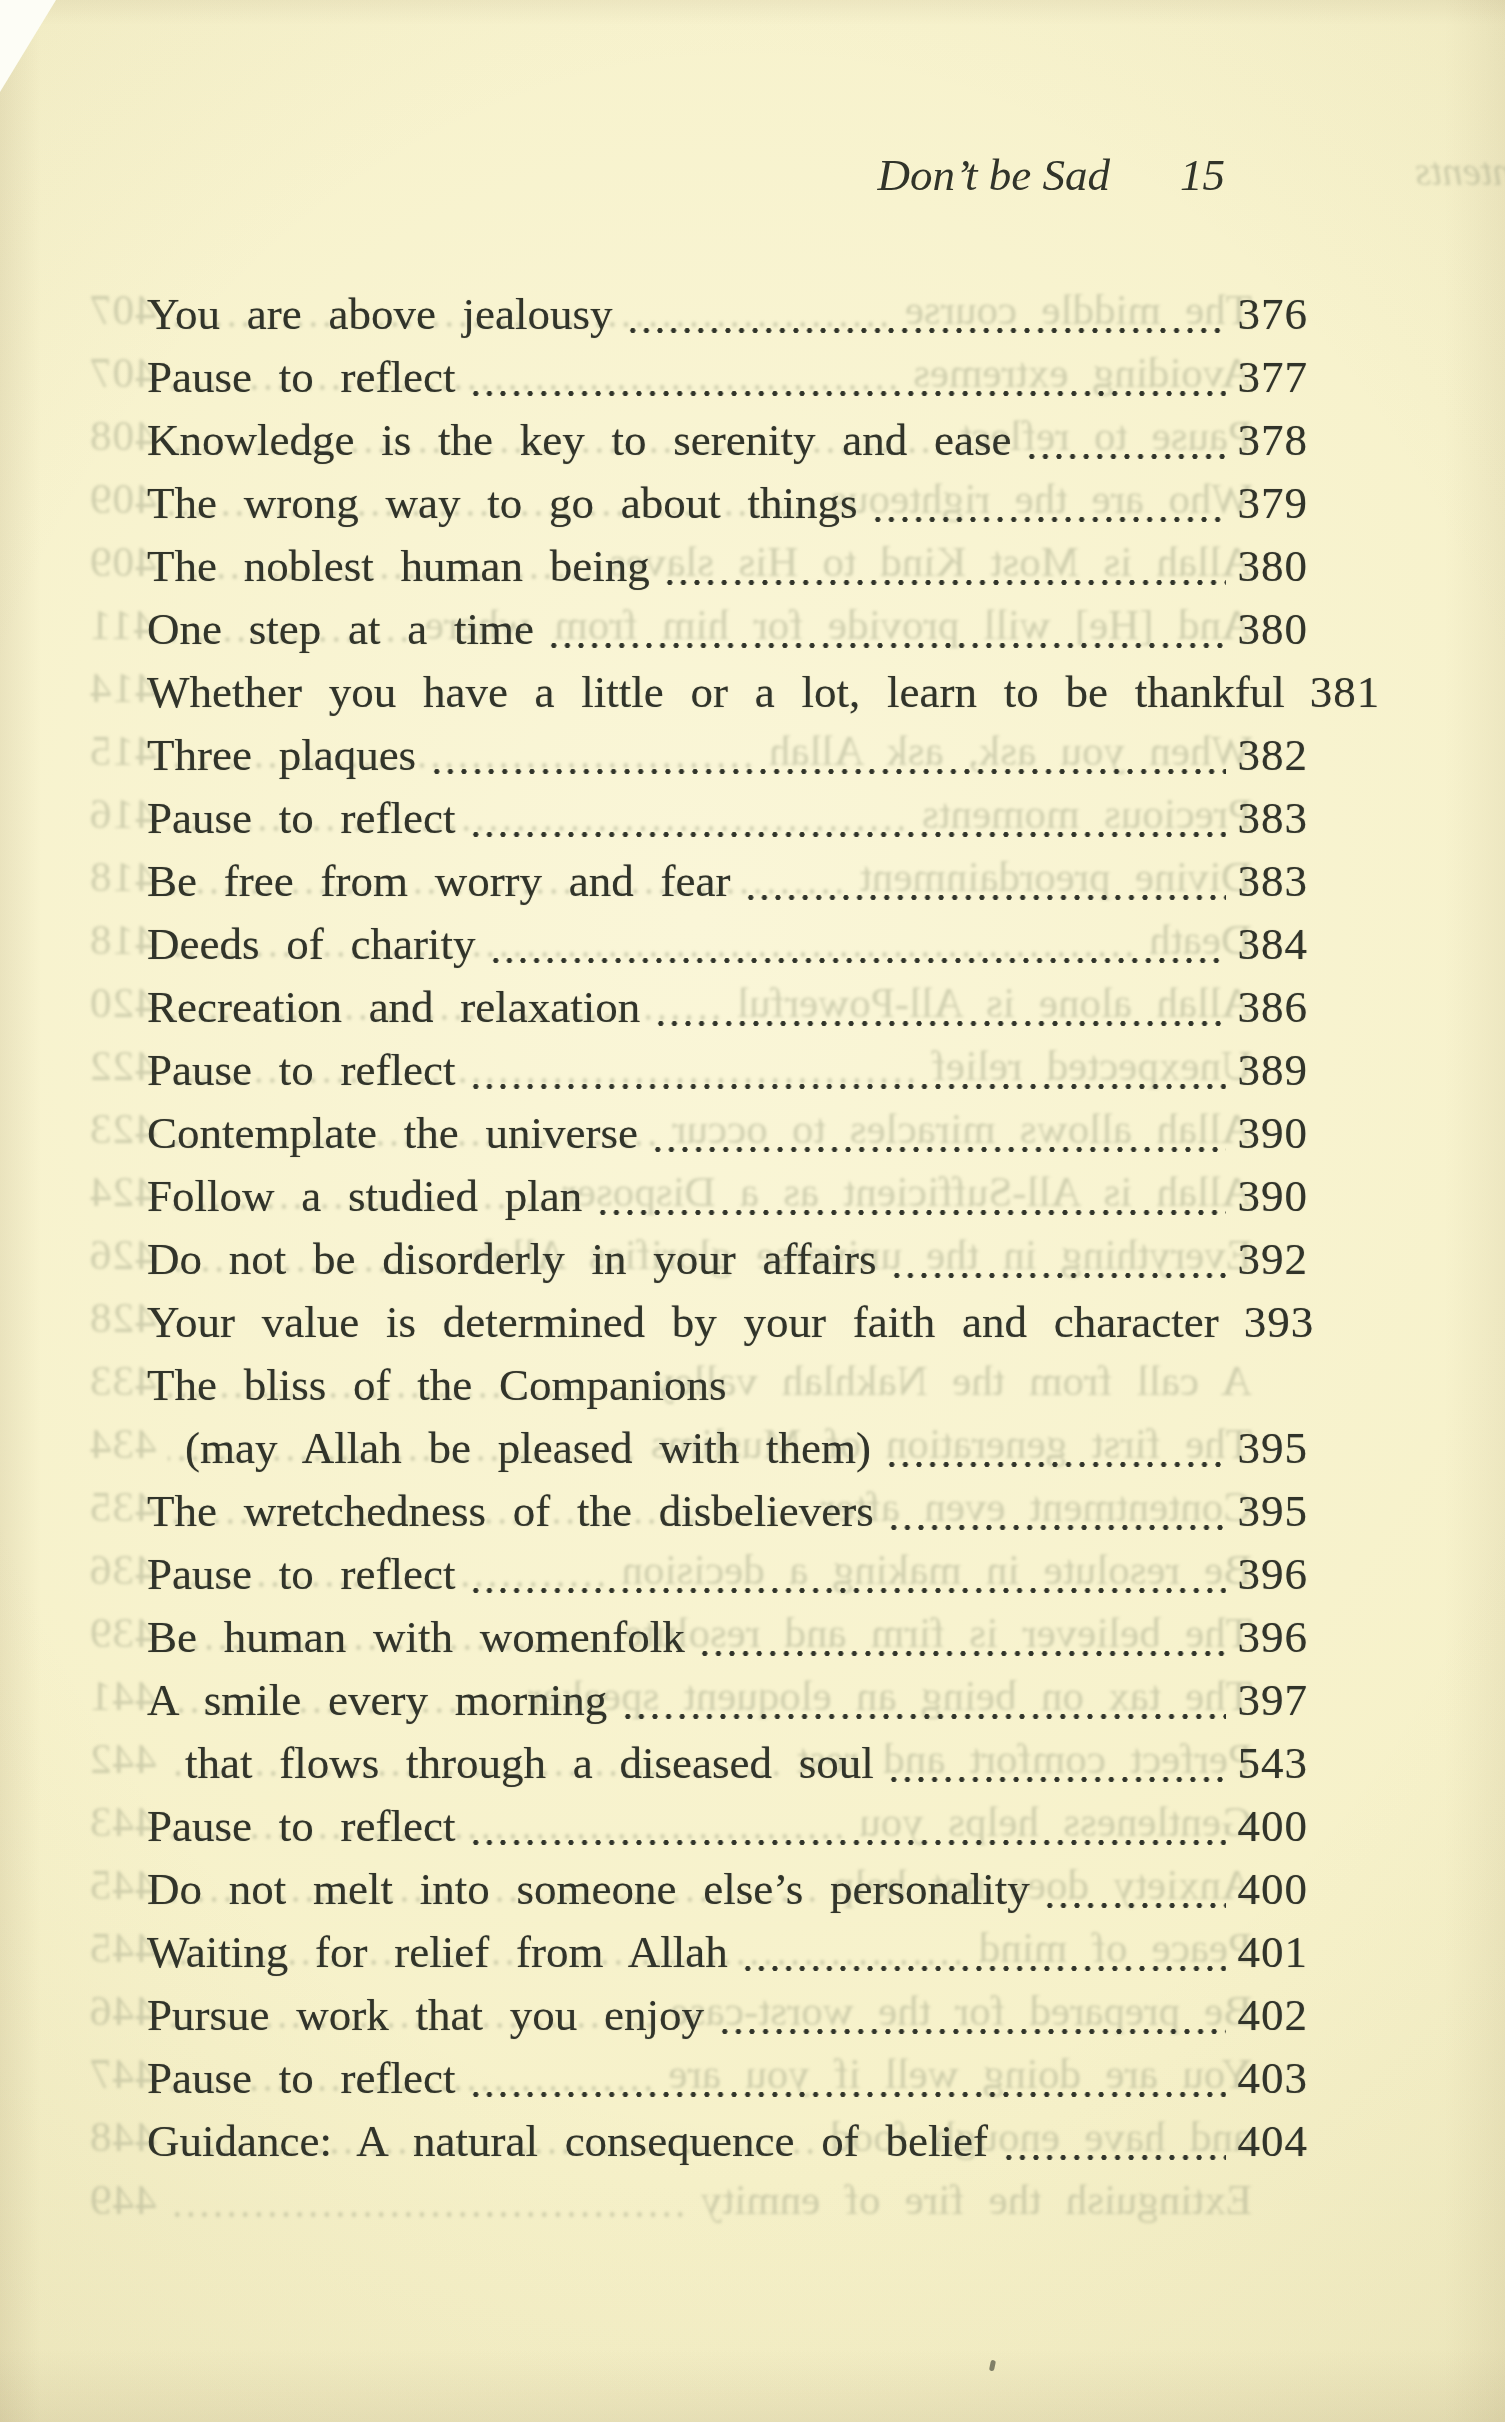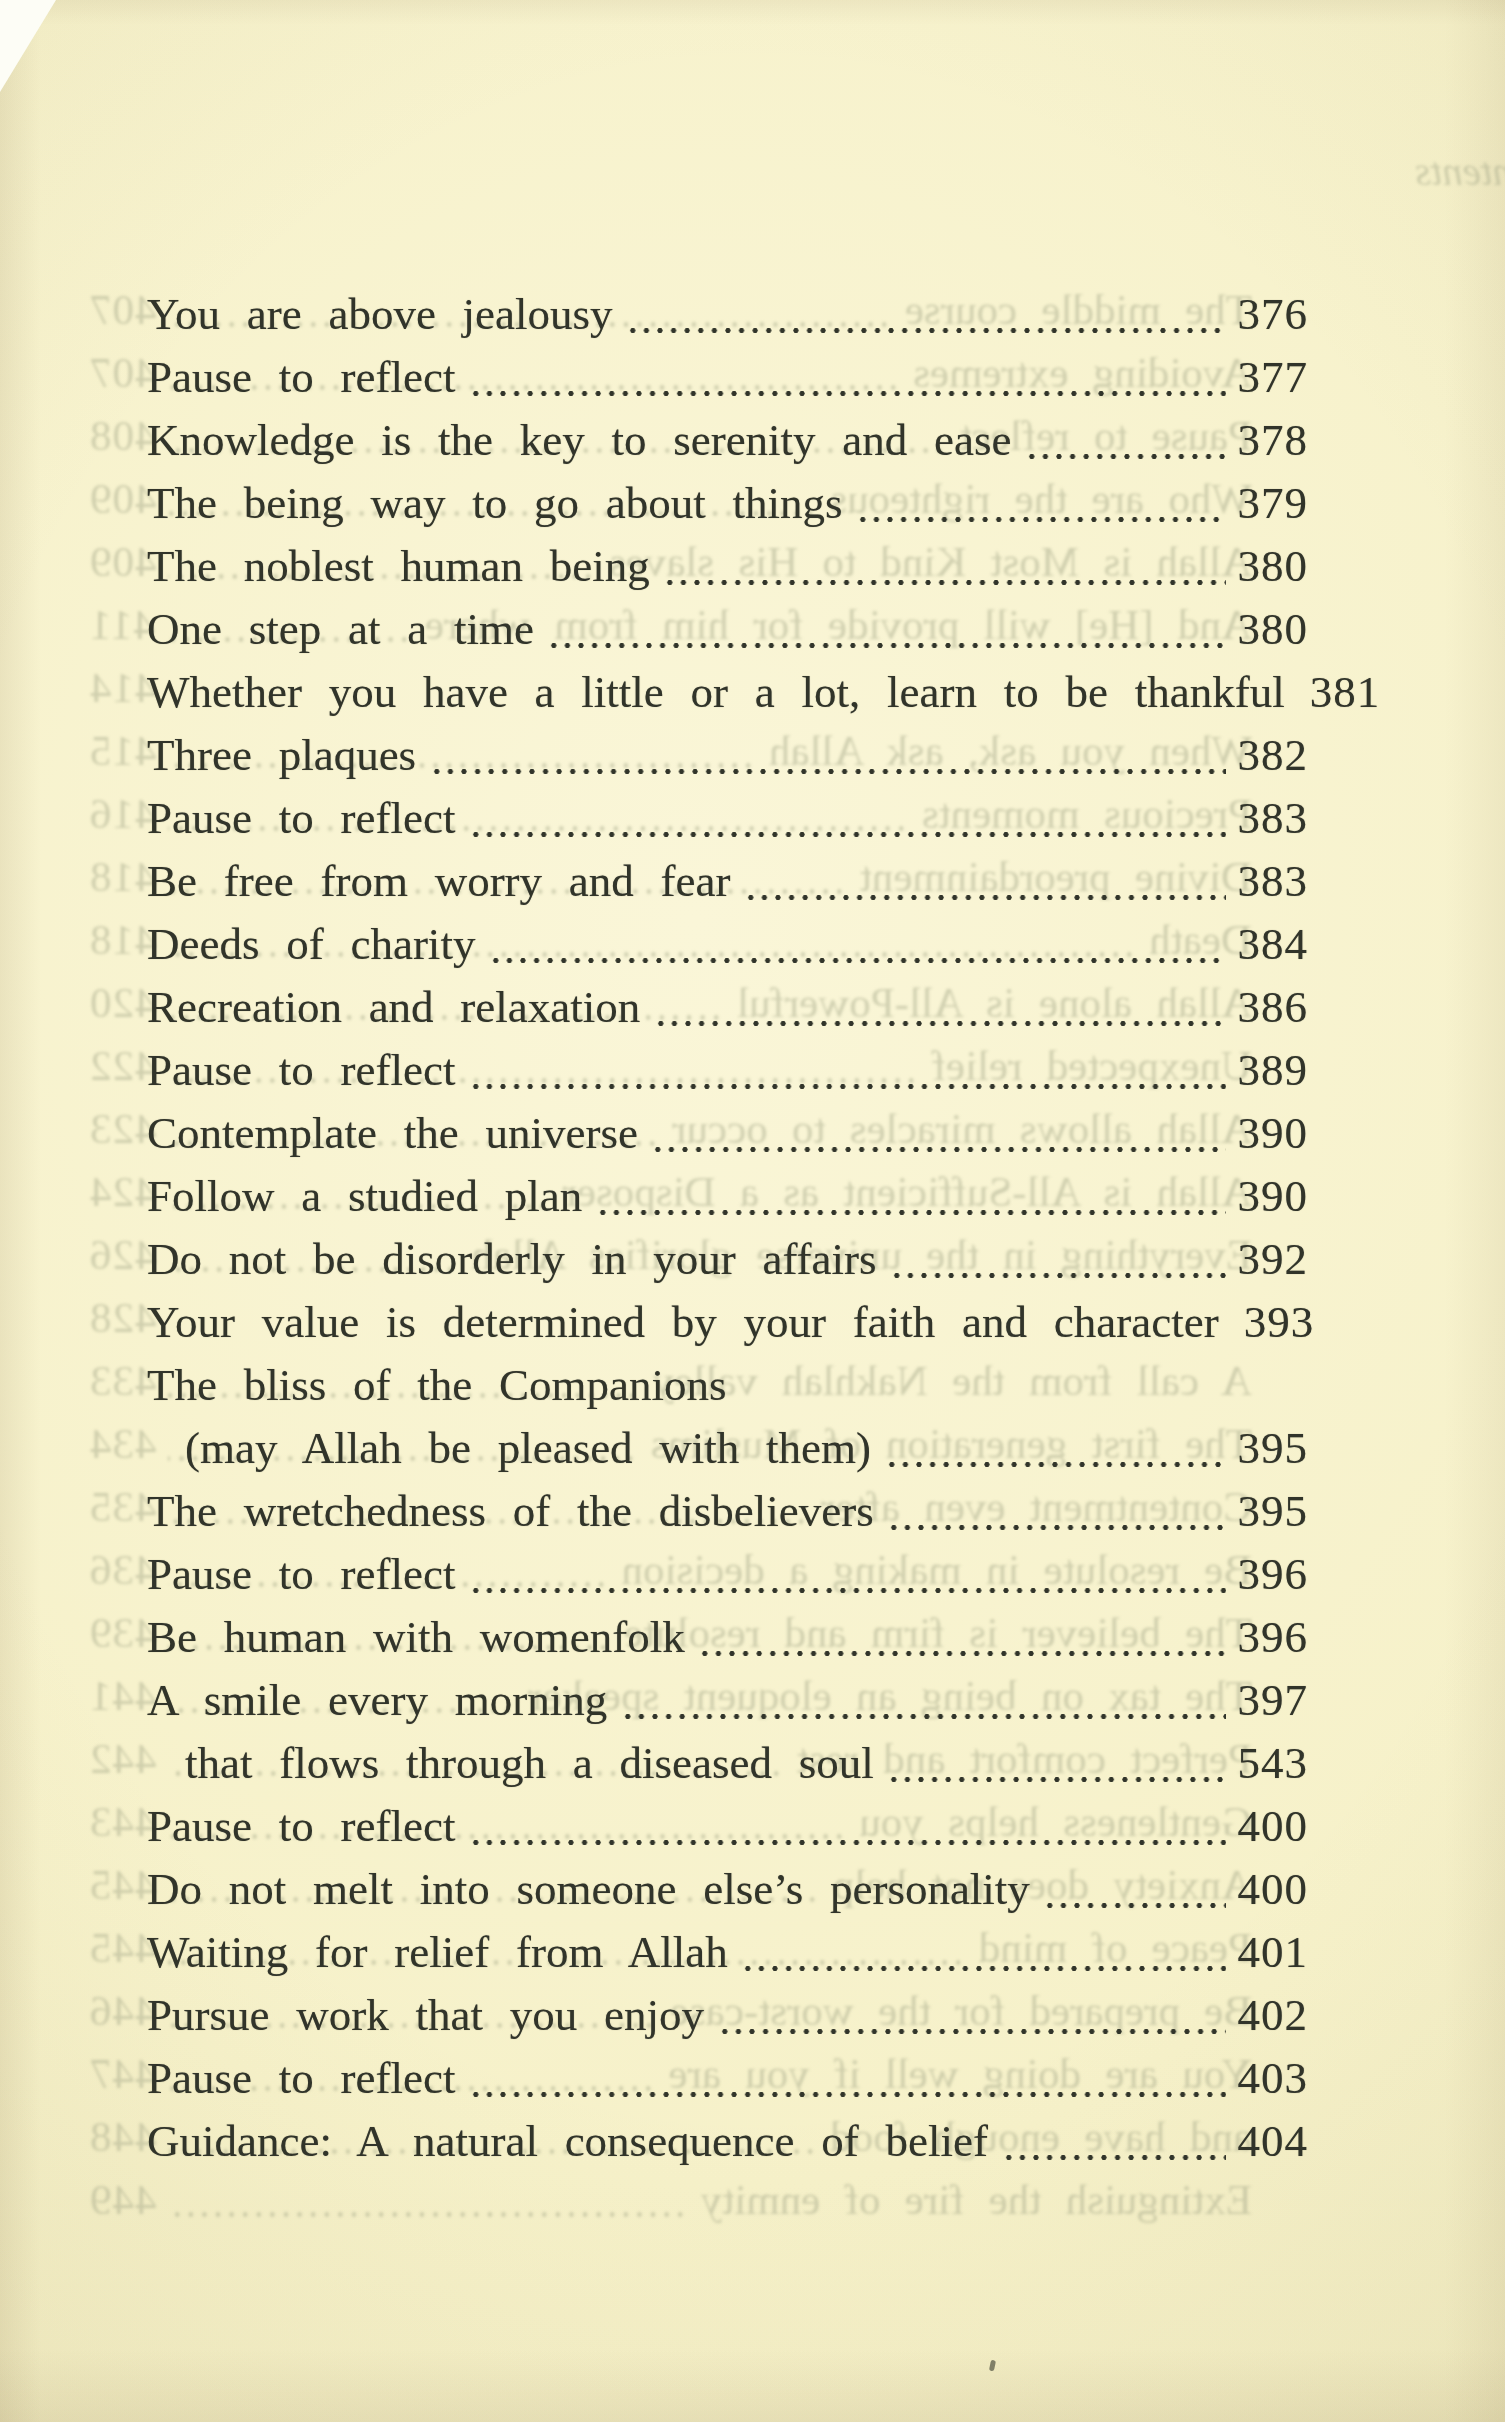--- a/index.html
+++ b/index.html
@@ -241,39 +241,43 @@
         <span class="leader"></span>
         <span class="num">448</span>
       </div>
       <div class="g-row">
         <span class="t">Extinguish the fire of enmity</span>
         <span class="leader"></span>
         <span class="num">449</span>
       </div>
     </div>
 
+  <div class="header">
+    <span>Don’t be Sad</span>
+    <span>15</span>
+  </div>
 
   <div class="toc">
       <div class="row">
         <span class="t">You are above jealousy</span>
         <span class="leader"></span>
         <span class="num">376</span>
       </div>
       <div class="row it">
         <span class="t">Pause to reflect</span>
         <span class="leader"></span>
         <span class="num">377</span>
       </div>
       <div class="row">
         <span class="t">Knowledge is the key to serenity and ease</span>
         <span class="leader"></span>
         <span class="num">378</span>
       </div>
       <div class="row">
-        <span class="t">The being way to go about things</span>
+        <span class="t">The wrong way to go about things</span>
         <span class="leader"></span>
         <span class="num">379</span>
       </div>
       <div class="row">
         <span class="t">The noblest human being</span>
         <span class="leader"></span>
         <span class="num">380</span>
       </div>
       <div class="row">
         <span class="t">One step at a time</span>

